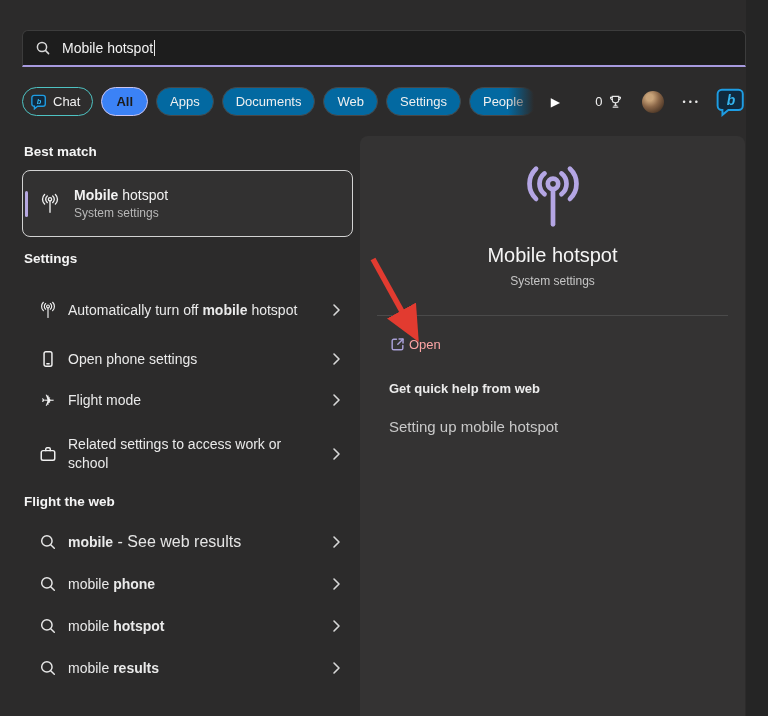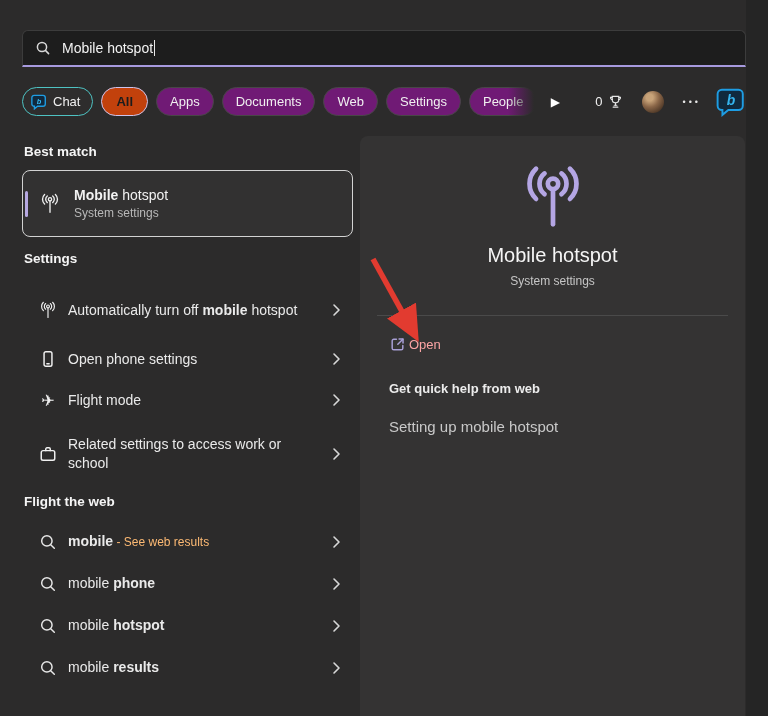--- a/index.html
+++ b/index.html
@@ -16,24 +16,24 @@
     border-radius:6px 6px 0 0; display:flex; align-items:center; padding:0 12px; }
   .search-bar .mag { width:16px; height:16px; margin-right:11px; flex:0 0 auto; }
   .search-text { color:#f2f2f2; font-size:14px; display:flex; align-items:center; }
   .caret { display:inline-block; width:1px; height:16px; background:#e8e8e8; margin-left:1px; }
 
   
   .filter-row { position:absolute; left:22px; top:86px; width:724px; height:31px; }
   .chips { position:absolute; left:0; top:0; width:512px; height:31px; display:flex; gap:8px; overflow:hidden; align-items:center; }
   .chips::after { content:""; position:absolute; right:0; top:0; width:26px; height:31px;
     background:linear-gradient(to right, rgba(44,43,43,0), #2c2b2b); }
-  .chip { height:29px; padding:0 13px; border-radius:15px; background:#701a75; border:1px solid #484747;
+  .chip { height:29px; padding:0 13px; border-radius:15px; background:#0369a1; border:1px solid #484747;
     color:#f0f0f0; font-size:13px; display:flex; align-items:center; gap:6px; white-space:nowrap; flex:0 0 auto; cursor:default; }
   .chip.chat { border:1.5px solid #4ec3c3; background:#2e2d2d; padding:0 12px 0 8px; }
-  .chip.active { background:#c2410c; border-color:#ccc4ed; color:#1c1c1c; font-weight:bold; padding:0 14px; }
+  .chip.active { background:#3b82f6; border-color:#ccc4ed; color:#1c1c1c; font-weight:bold; padding:0 14px; }
 
   .right-cluster { position:absolute; right:0; top:0; height:31px; display:flex; align-items:center; }
   .play-btn { color:#ffffff; font-size:12px; width:16px; text-align:center; margin-right:32px; }
   .rewards { display:flex; align-items:center; gap:5px; color:#f0f0f0; font-size:13px; margin-right:19px; }
   .avatar { width:22px; height:22px; border-radius:50%; margin-right:19px;
     background:radial-gradient(circle at 35% 30%, #c8a379 0 16%, #8a6648 45%, #4e3827 78%); }
   .dots { color:#e8e8e8; font-size:9px; letter-spacing:3px; margin-right:15px; }
 
   
   .sec-heading { position:absolute; left:24px; color:#f5f5f5; font-size:13.5px; font-weight:bold; }
@@ -44,21 +44,21 @@
     border-radius:2px; background:#b6a8e0; }
   .best-icon { width:22px; height:21px; margin-right:13px; flex:0 0 auto; }
   .best-title { color:#f2f2f2; font-size:14px; }
   .best-title b { font-weight:bold; }
   .best-sub { color:#b9b9b9; font-size:12px; margin-top:3px; }
 
   .result-row { position:absolute; left:22px; width:331px; display:flex; align-items:center; padding-left:17px; }
   .row-icon { width:18px; height:18px; flex:0 0 auto; margin-right:11px; display:flex; align-items:center; justify-content:center; }
   .row-text { color:#eaeaea; font-size:14px; line-height:19px; max-width:236px; }
   .row-text b { font-weight:bold; }
-  .row-note { color:#fdba74; font-size:12px; }
+  .row-note { color:#e5e5e5; font-size:16px; }
   .chev { margin-left:auto; margin-right:12px; flex:0 0 auto; }
   .plane-glyph { color:#f0f0f0; font-size:16px; }
 
   
   .preview { position:absolute; left:360px; top:136px; width:385px; height:580px; background:#343333;
     border-radius:8px 8px 0 0; }
   .preview .big-icon { position:absolute; left:50%; top:28px; transform:translateX(-50%); }
   .pv-title { position:absolute; top:108px; width:100%; text-align:center; color:#f5f5f5; font-size:20px; }
   .pv-sub { position:absolute; top:138px; width:100%; text-align:center; color:#c6c6c6; font-size:12px; }
   .pv-divider { position:absolute; top:179px; left:17px; right:17px; height:1px; background:#4a4a4a; }

